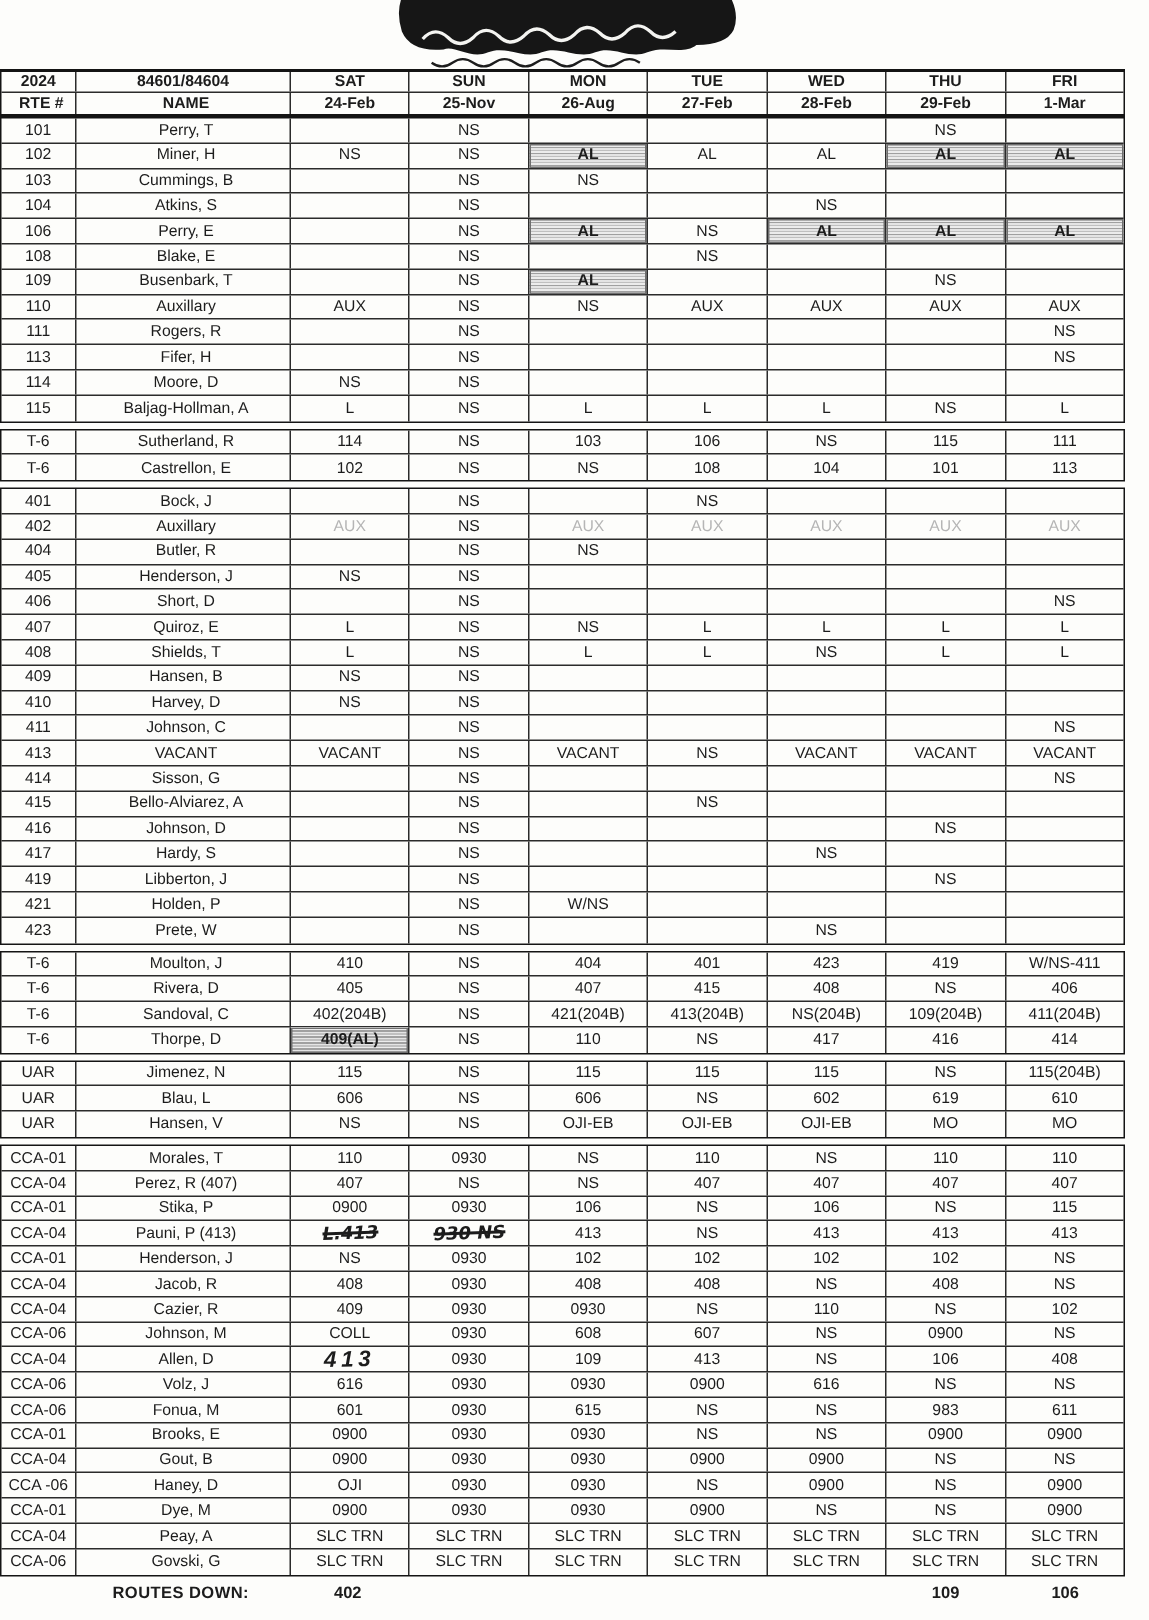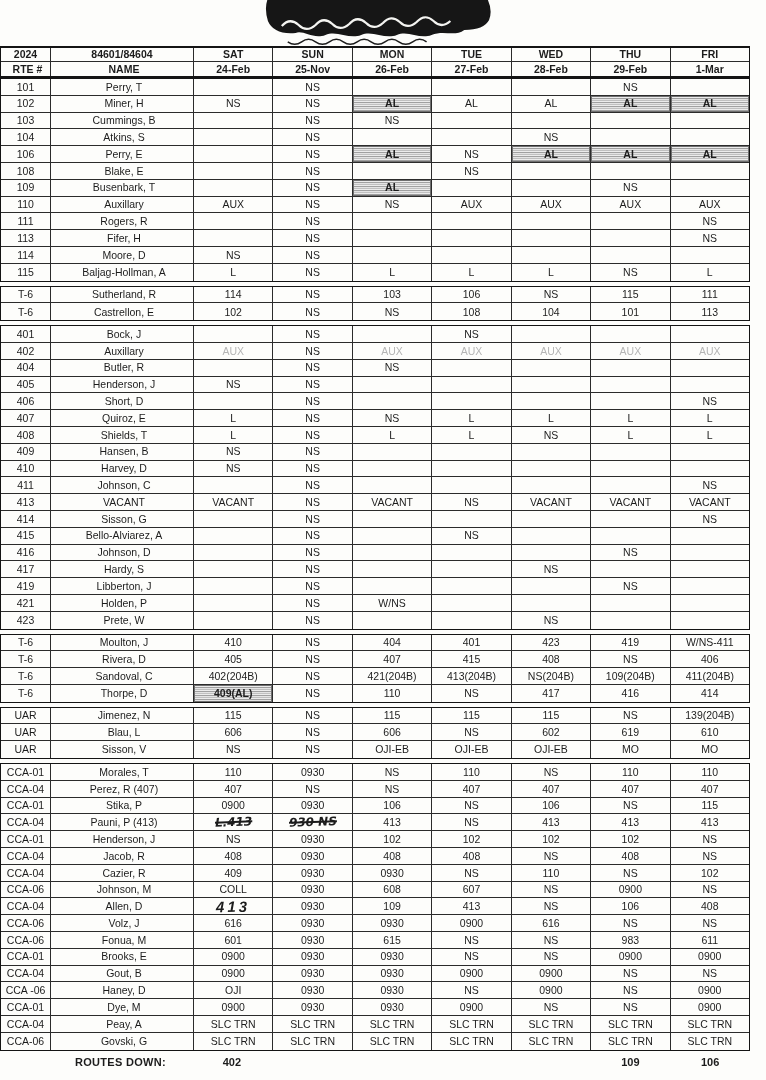--- a/index.html
+++ b/index.html
@@ -79,21 +79,21 @@
             <div class="cell b left">
               <span>NAME</span>
             </div>
             <div class="cell b">
               <span>24-Feb</span>
             </div>
             <div class="cell b">
               <span>25-Nov</span>
             </div>
             <div class="cell b">
-              <span>26-Feb</span>
+              <span>26-Aug</span>
             </div>
             <div class="cell b">
               <span>27-Feb</span>
             </div>
             <div class="cell b">
               <span>28-Feb</span>
             </div>
             <div class="cell b">
               <span>29-Feb</span>
             </div>
@@ -1174,21 +1174,21 @@
             <div class="cell">
               <span>115</span>
             </div>
             <div class="cell">
               <span>115</span>
             </div>
             <div class="cell">
               <span>NS</span>
             </div>
             <div class="cell">
-              <span>139(204B)</span>
+              <span>115(204B)</span>
             </div>
           </div>
           <div class="row">
             <div class="cell">
               <span>UAR</span>
             </div>
             <div class="cell left">
               <span>Blau, L</span>
             </div>
             <div class="cell">
@@ -1211,21 +1211,21 @@
             </div>
             <div class="cell">
               <span>610</span>
             </div>
           </div>
           <div class="row">
             <div class="cell">
               <span>UAR</span>
             </div>
             <div class="cell left">
-              <span>Sisson, V</span>
+              <span>Hansen, V</span>
             </div>
             <div class="cell">
               <span>NS</span>
             </div>
             <div class="cell">
               <span>NS</span>
             </div>
             <div class="cell">
               <span>OJI-EB</span>
             </div>

